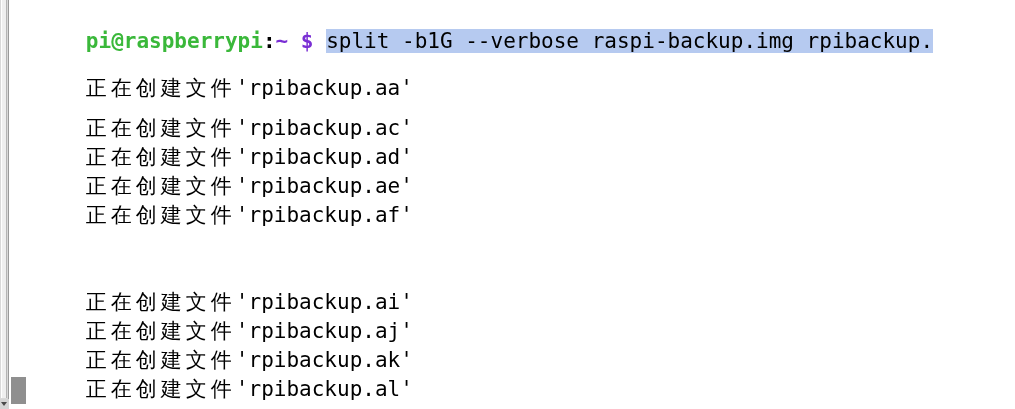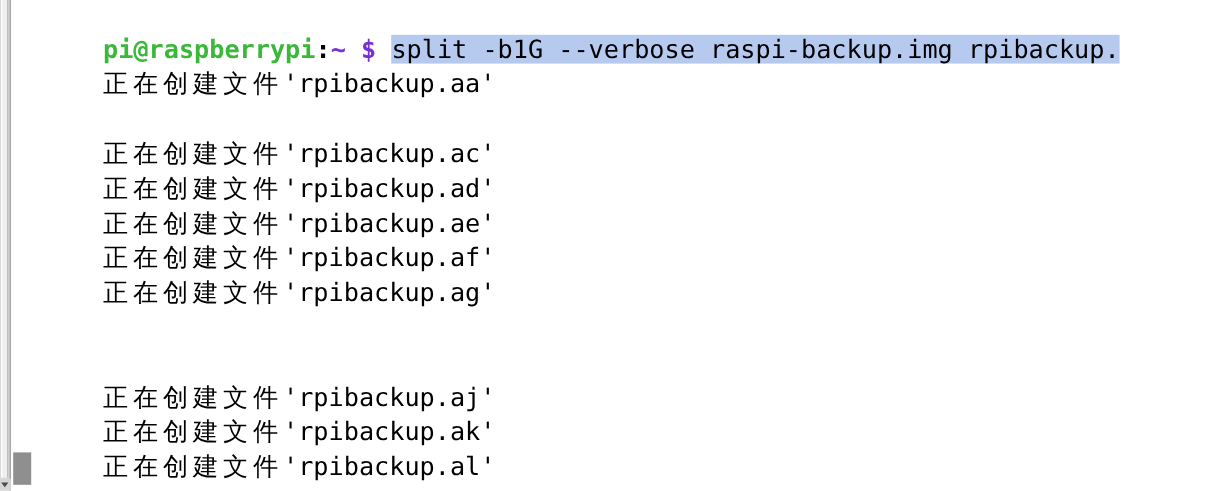--- a/index.html
+++ b/index.html
@@ -148,46 +148,46 @@
     <div id="scrollbar-thumb"></div>
     <div id="scrollbar-arrow-down"></div>
   </div>
 
   <div id="screen">
 
     <div class="line" id="prompt-line">
       <span class="seg user-host">pi@raspberrypi</span><span class="seg colon">:</span><span class="seg cwd">~</span><span class="seg"> </span><span class="seg dollar">$</span><span class="seg"> </span><span class="seg command-selected">split -b1G --verbose raspi-backup.img rpibackup.</span>
     </div>
 
-    <div class="line out-line" style="top:27px">
+    <div class="line out-line" style="top:45px">
       <span class="cjk">正在创建文件</span><span class="fname">'rpibackup.aa'</span>
     </div>
 
 
     <div class="line out-line" style="top:114px">
       <span class="cjk">正在创建文件</span><span class="fname">'rpibackup.ad'</span>
     </div>
 
     <div class="line out-line" style="top:85px">
       <span class="cjk">正在创建文件</span><span class="fname">'rpibackup.ac'</span>
     </div>
 
     <div class="line out-line" style="top:172px">
       <span class="cjk">正在创建文件</span><span class="fname">'rpibackup.af'</span>
     </div>
 
     <div class="line out-line" style="top:143px">
       <span class="cjk">正在创建文件</span><span class="fname">'rpibackup.ae'</span>
     </div>
 
-    <div class="line out-line" style="top:201px">
-      <span class="cjk">正在创建文件</span><span class="fname">'rpibackup.ag'</span>
-    </div>
-
-
+
+
+    <div class="line out-line" style="top:259px">
+      <span class="cjk">正在创建文件</span><span class="fname">'rpibackup.ai'</span>
+    </div>
 
     <div class="line out-line" style="top:288px">
       <span class="cjk">正在创建文件</span><span class="fname">'rpibackup.aj'</span>
     </div>
 
     <div class="line out-line" style="top:346px">
       <span class="cjk">正在创建文件</span><span class="fname">'rpibackup.al'</span>
     </div>
 
     <div class="line out-line" style="top:317px">

